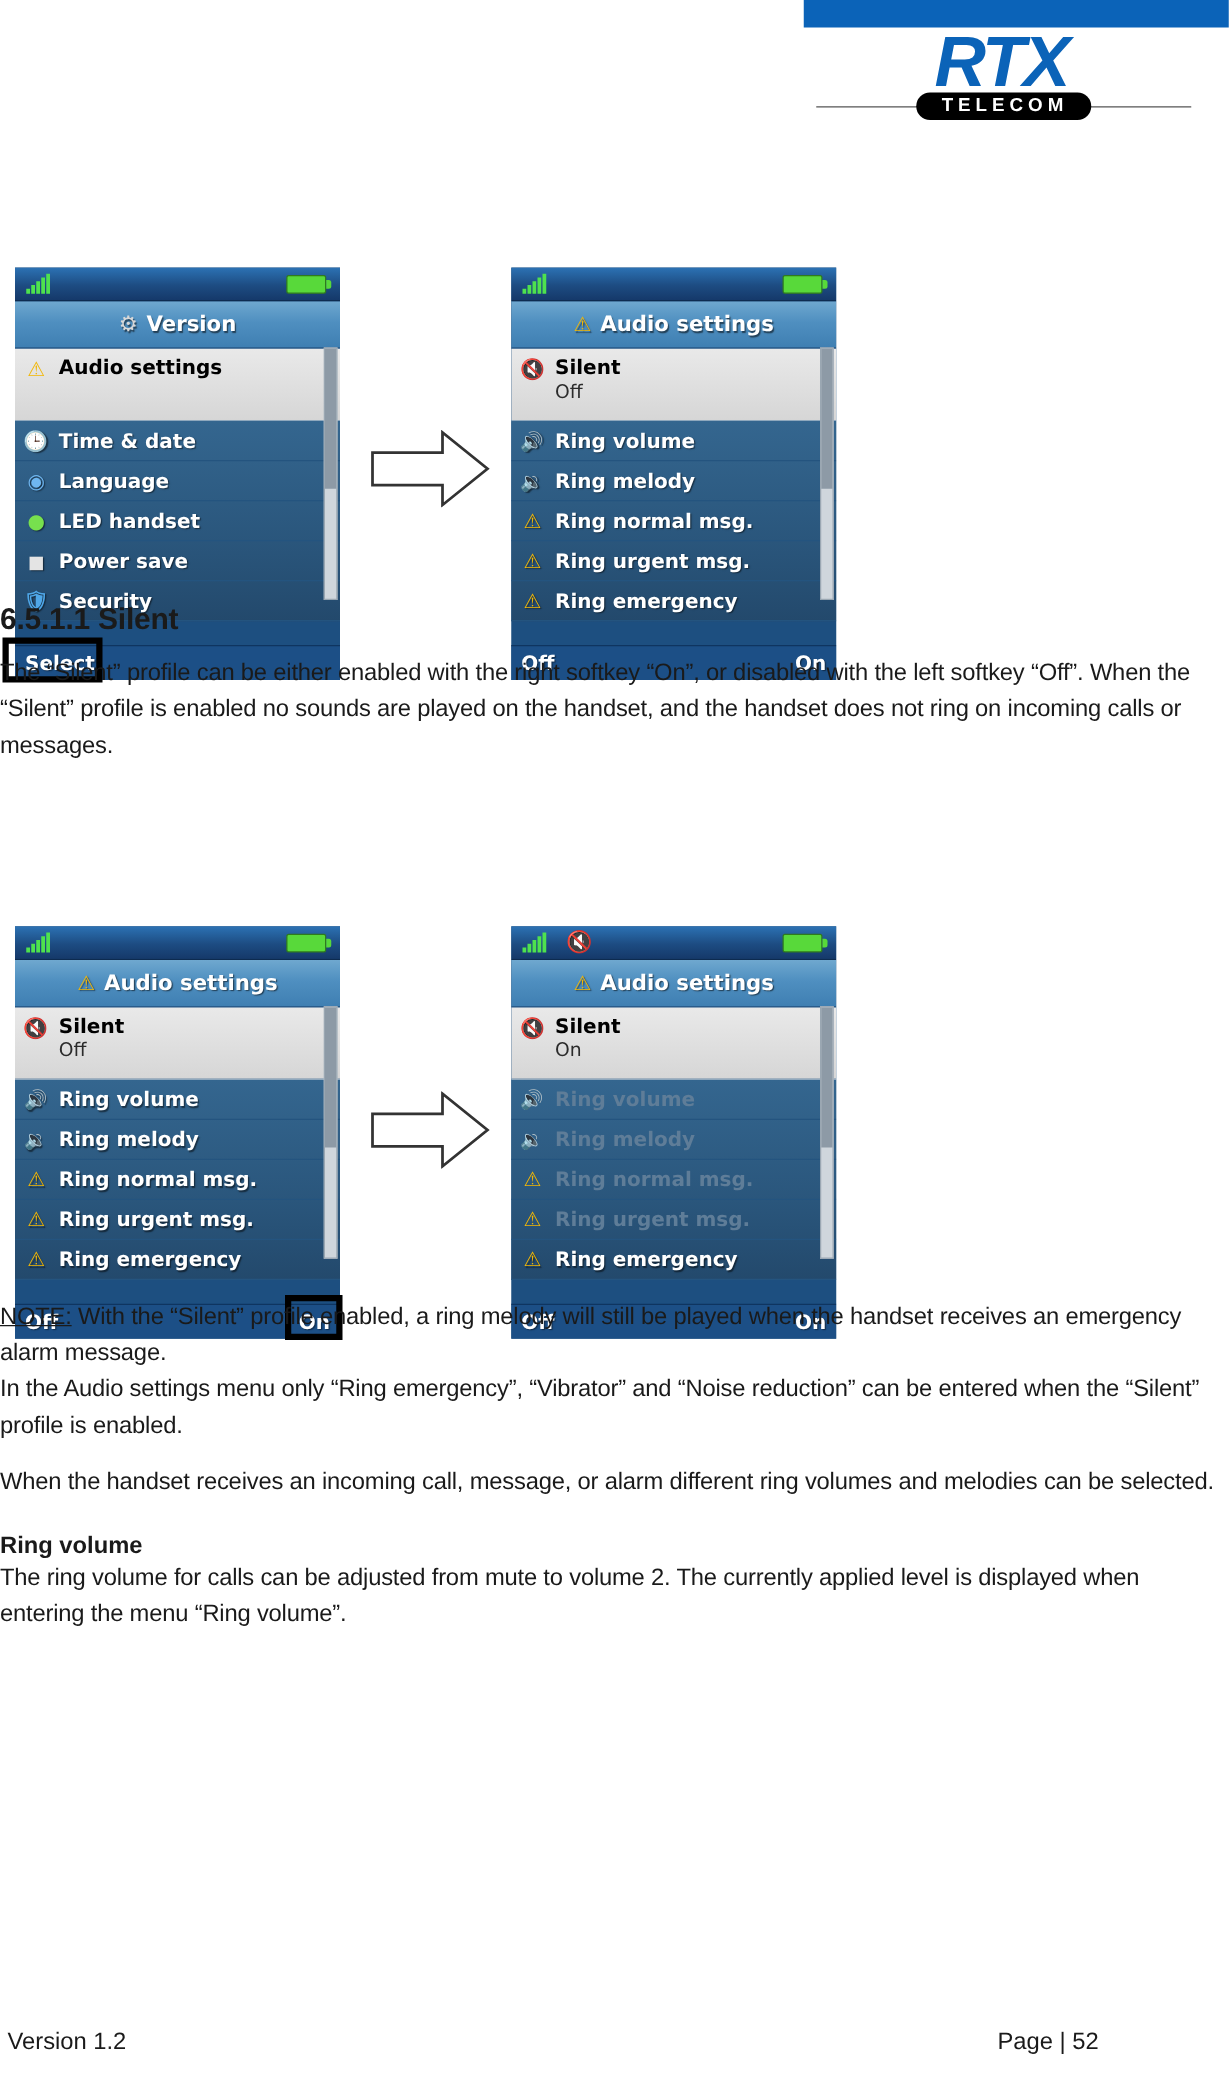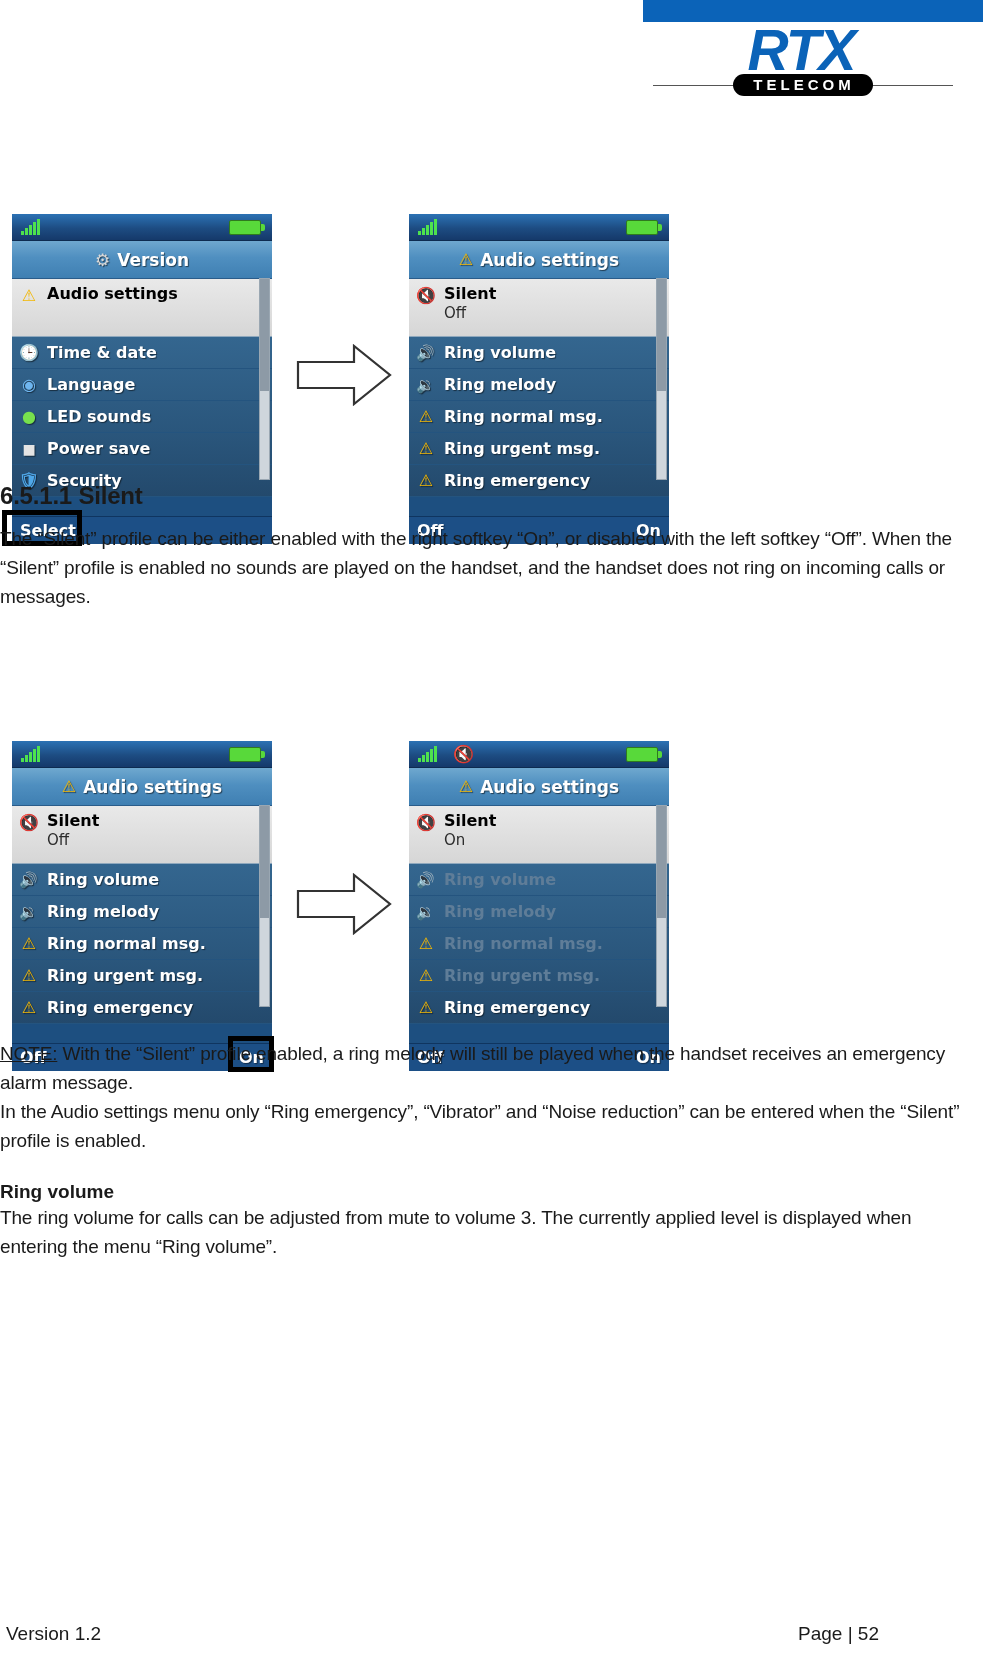--- a/index.html
+++ b/index.html
@@ -203,21 +203,21 @@
       <div class="row">
         <span class="ic">🕒</span>
         <span>Time &amp; date</span>
       </div>
       <div class="row">
         <span class="ic"><span class="ic-globe">◉</span></span>
         <span>Language</span>
       </div>
       <div class="row">
         <span class="ic"><span class="ic-led">●</span></span>
-        <span>LED sounds</span>
+        <span>LED handset</span>
       </div>
       <div class="row">
         <span class="ic"><span class="ic-power">■</span></span>
         <span>Power save</span>
       </div>
       <div class="row">
         <span class="ic"><span class="ic-shield">🛡</span></span>
         <span>Security</span>
       </div>
     </div>
@@ -407,20 +407,21 @@
       <span>On</span>
     </div>
   </div>
 </div>
 
 <div class="doc" style="top:1013px;">
   <p class="body" style="margin-top:26px;">
     <span class="u">NOTE:</span><span> With the “Silent” profile enabled, a ring melody will still be played when the handset receives an emergency alarm message.</span>
   </p>
   <p class="body">In the Audio settings menu only “Ring emergency”, “Vibrator” and “Noise reduction” can be entered when the “Silent” profile is enabled.</p>
+  <p class="body" style="margin-top:16px;">When the handset receives an incoming call, message, or alarm different ring volumes and melodies can be selected.</p>
   <div class="subhead" style="margin-top:26px;">Ring volume</div>
-  <p class="body">The ring volume for calls can be adjusted from mute to volume 3. The currently applied level is displayed when entering the menu “Ring volume”.</p>
+  <p class="body">The ring volume for calls can be adjusted from mute to volume 2. The currently applied level is displayed when entering the menu “Ring volume”.</p>
 </div>
 
 <div class="footer">
   <span>Version 1.2</span>
   <span>Page | 52</span>
 </div>
 
 </body></html>

